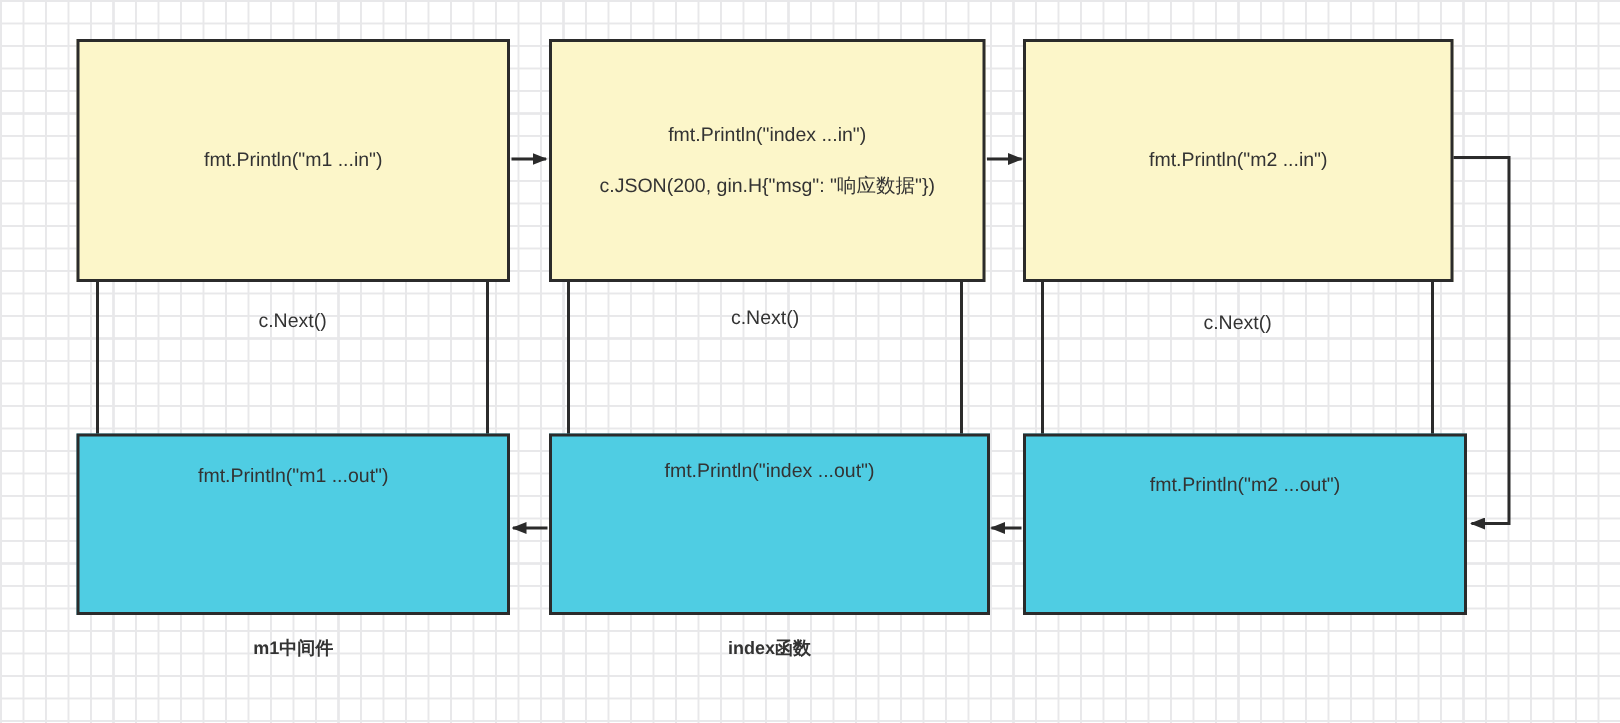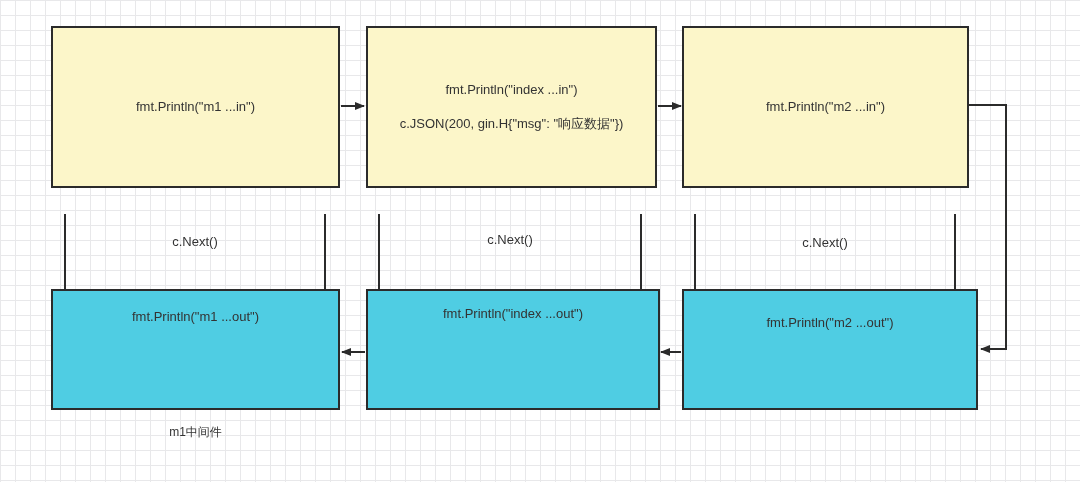--- a/index.html
+++ b/index.html
@@ -63,36 +63,36 @@
     top: 16px;
   }
 
   
   .next-region {
     position: absolute;
     box-sizing: border-box;
     border-left: 2.5px solid #2b2b2b;
     border-right: 2.5px solid #2b2b2b;
     background: transparent;
-    margin-top: 28px;
   }
   .next-text {
     position: absolute;
     left: 0;
     right: 0;
     text-align: center;
     color: #333333;
     font-size: 13px;
   }
 
   .column-caption {
     position: absolute;
     text-align: center;
     color: #333333;
     font-size: 12px;
+    font-weight: bold;
   }
 
   svg.overlay {
     position: absolute;
     left: 0;
     top: 0;
     width: 1080px;
     height: 482px;
     pointer-events: none;
   }
@@ -122,20 +122,21 @@
   </div>
 
   <div class="next-region" style="left:378px; top:186px; width:264px; height:105px;">
     <div class="next-text" style="top:18px;">c.Next()</div>
   </div>
 
   <div class="node phase-out" style="left:366px; top:289px; width:294px; height:121px;">
     <div class="node-label label-top" style="top:13px;">fmt.Println("index ...out")</div>
   </div>
 
+  <div class="column-caption" style="left:366px; top:424px; width:294px;">index函数</div>
 
   <div class="node phase-in" style="left:682px; top:26px; width:287px; height:162px;">
     <div class="node-label label-mid">fmt.Println("m2 ...in")</div>
   </div>
 
   <div class="next-region" style="left:694px; top:186px; width:262px; height:105px;">
     <div class="next-text" style="top:21px;">c.Next()</div>
   </div>
 
   <div class="node phase-out" style="left:682px; top:289px; width:296px; height:121px;">

